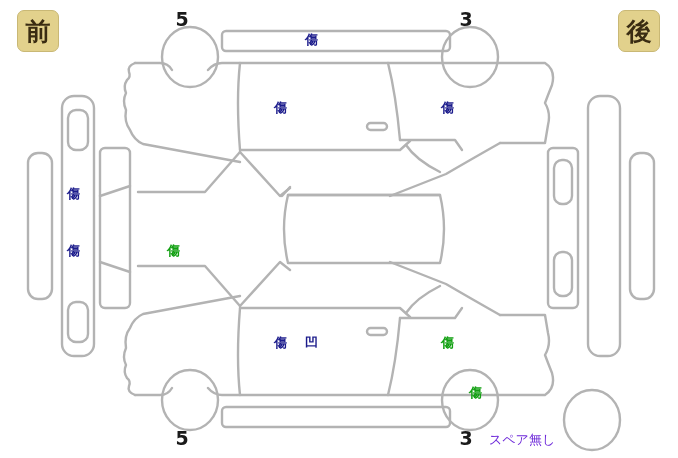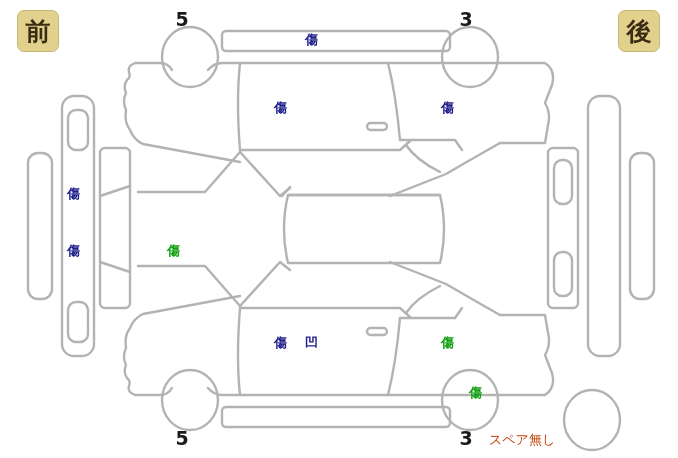--- a/index.html
+++ b/index.html
@@ -49,21 +49,21 @@
   #num-fl { left: 170px; top: 8px; }
   #num-rl { left: 454px; top: 8px; }
   #num-fl2 { left: 170px; top: 427px; }
   #num-rl2 { left: 454px; top: 427px; }
 
   .spare-label {
     position: absolute;
     left: 489px;
     top: 431px;
     font-size: 13px;
-    color: #c2410c;
+    color: #6d28d9;
     font-family: "DejaVu Sans", "Liberation Sans", sans-serif;
     white-space: nowrap;
   }
 
   .mark {
     position: absolute;
     font-size: 13px;
     font-weight: bold;
     line-height: 1;
     font-family: "DejaVu Sans", "Liberation Sans", sans-serif;

